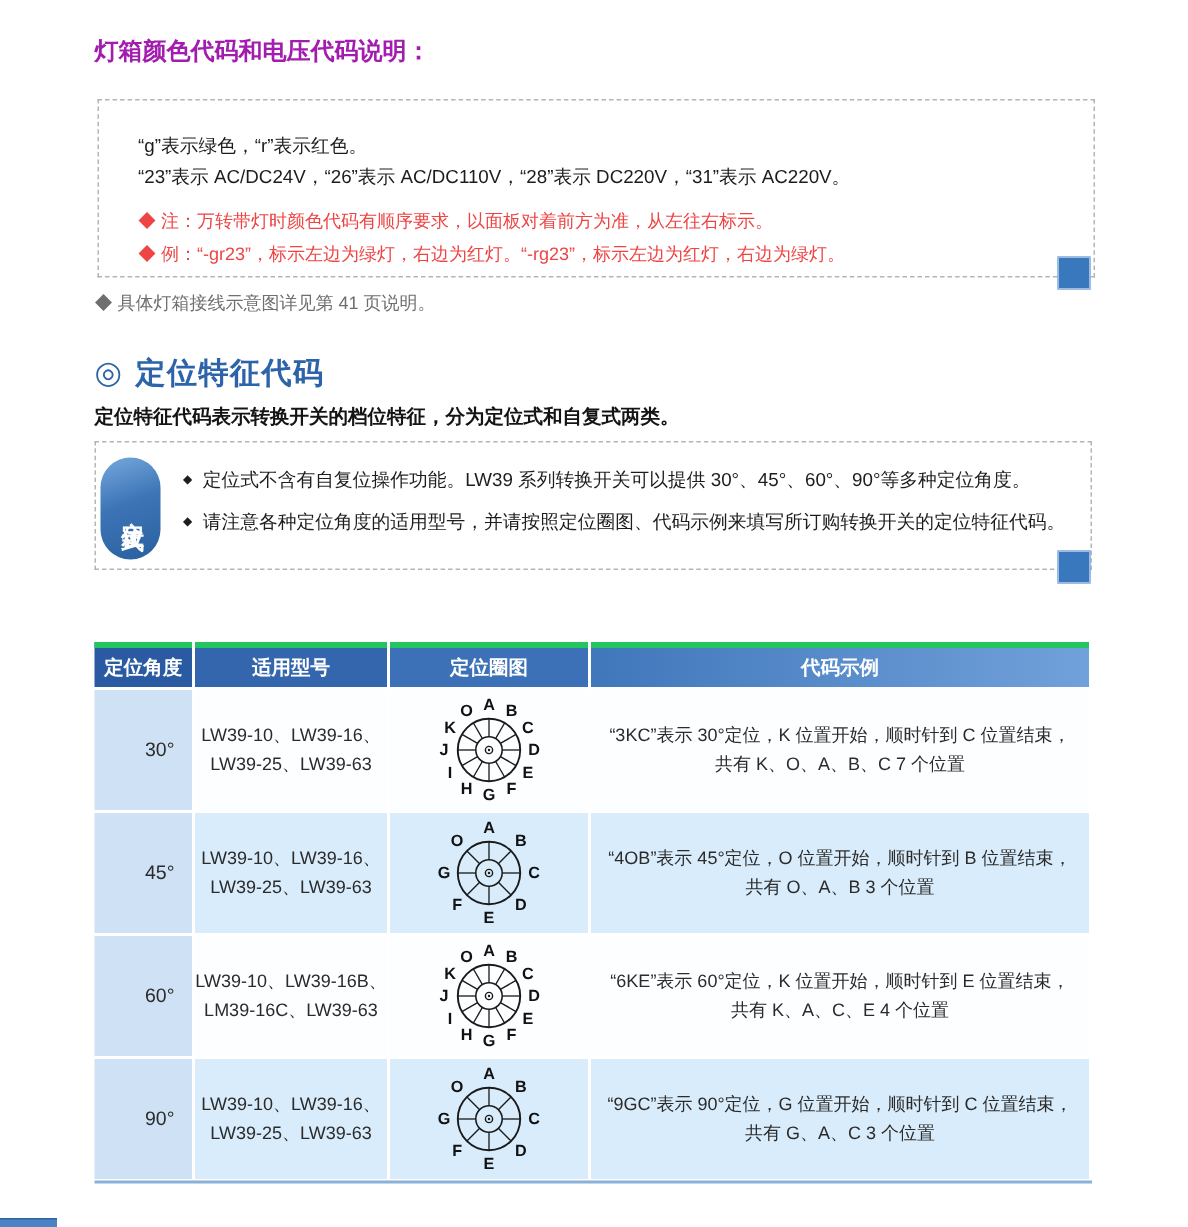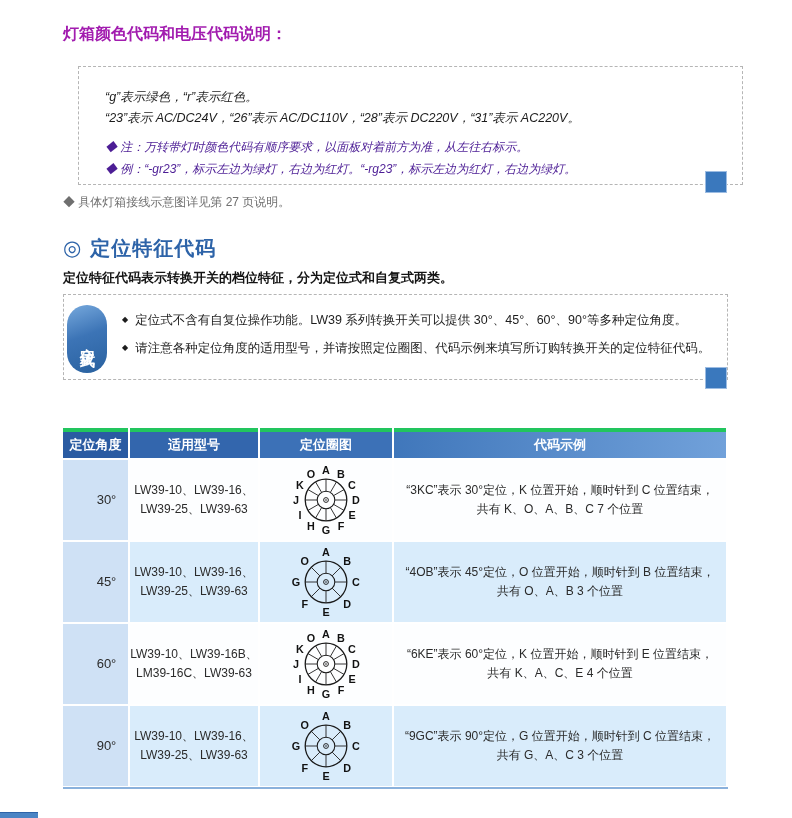--- a/index.html
+++ b/index.html
@@ -6,24 +6,24 @@
     --accent:#2d63a8; --square:#3a78bd;
     --hdr1:#2a5ba2; --hdr2:#3366ad; --hdr3:#3c71b7; --hdr4a:#4077bb; --hdr4b:#71a1da;
     --angle-bg:#cfe1f5; --alt-bg:#d9ecfb; --light-bg:#fdfeff;
   }
   *{margin:0;padding:0;box-sizing:border-box;}
   body{background:#fff;}
   .page{position:relative;width:792px;height:818px;background:#ffffff;overflow:hidden;
         font-family:"Liberation Sans", sans-serif;color:#222;}
   .title{position:absolute;left:63px;top:24px;font-size:16px;font-weight:bold;color:#a21caf;}
   .dashedbox{position:absolute;border:1px dashed #b5b5b5;background:#fff;}
-  .box1{left:78px;top:66px;width:665px;height:119px;padding:20px 20px 0 26px;font-style:italic;}
+  .box1{left:65px;top:66px;width:665px;height:119px;padding:20px 20px 0 26px;}
   .box1 .black{font-size:12.5px;color:#1c1c1c;line-height:1.65;}
   .box1 .notes{margin-top:9px;}
-  .box1 .gray{font-size:12px;color:#4c1d95;line-height:1.8;}
+  .box1 .gray{font-size:12px;color:#ef4444;line-height:1.8;}
   .bluesq{position:absolute;width:22px;height:22px;background:var(--square);border:1px solid #9cbce2;}
   .sq1{left:705px;top:171px;} .sq2{left:705px;top:367px;}
   .footnote{position:absolute;left:63px;top:194px;font-size:12px;color:#6f6f6f;}
   .secheading{position:absolute;left:63px;top:235px;font-size:20px;font-weight:bold;color:var(--accent);letter-spacing:1px;}
   .secheading .ricon{font-size:21px;margin-right:8px;font-weight:normal;}
   .subheading{position:absolute;left:63px;top:269px;font-size:13px;font-weight:bold;color:#141414;}
   .box2{left:63px;top:294px;width:665px;height:86px;}
   .capsule{position:absolute;left:3px;top:10px;width:40px;height:68px;border-radius:21px;
            background:linear-gradient(160deg,var(--caps-l,#77a9dd) 0%,#3c74b6 45%,var(--caps-d,#29619f) 100%);
            display:flex;align-items:center;justify-content:center;}
@@ -59,21 +59,21 @@
   <div class="dashedbox box1">
     <div class="black">“g”表示绿色，“r”表示红色。</div>
     <div class="black">“23”表示 AC/DC24V，“26”表示 AC/DC110V，“28”表示 DC220V，“31”表示 AC220V。</div>
     <div class="notes">
       <div class="gray">◆ 注：万转带灯时颜色代码有顺序要求，以面板对着前方为准，从左往右标示。</div>
       <div class="gray">◆ 例：“-gr23”，标示左边为绿灯，右边为红灯。“-rg23”，标示左边为红灯，右边为绿灯。</div>
     </div>
   </div>
   <div class="bluesq sq1"></div>
 
-  <div class="footnote">◆ 具体灯箱接线示意图详见第 27 页说明。</div>
+  <div class="footnote">◆ 具体灯箱接线示意图详见第 41 页说明。</div>
 
   <div class="secheading">
     <span class="ricon">◎</span><span>定位特征代码</span>
   </div>
   <div class="subheading">定位特征代码表示转换开关的档位特征，分为定位式和自复式两类。</div>
 
   <div class="dashedbox box2">
     <div class="capsule">
       <span>定位式</span>
     </div>

